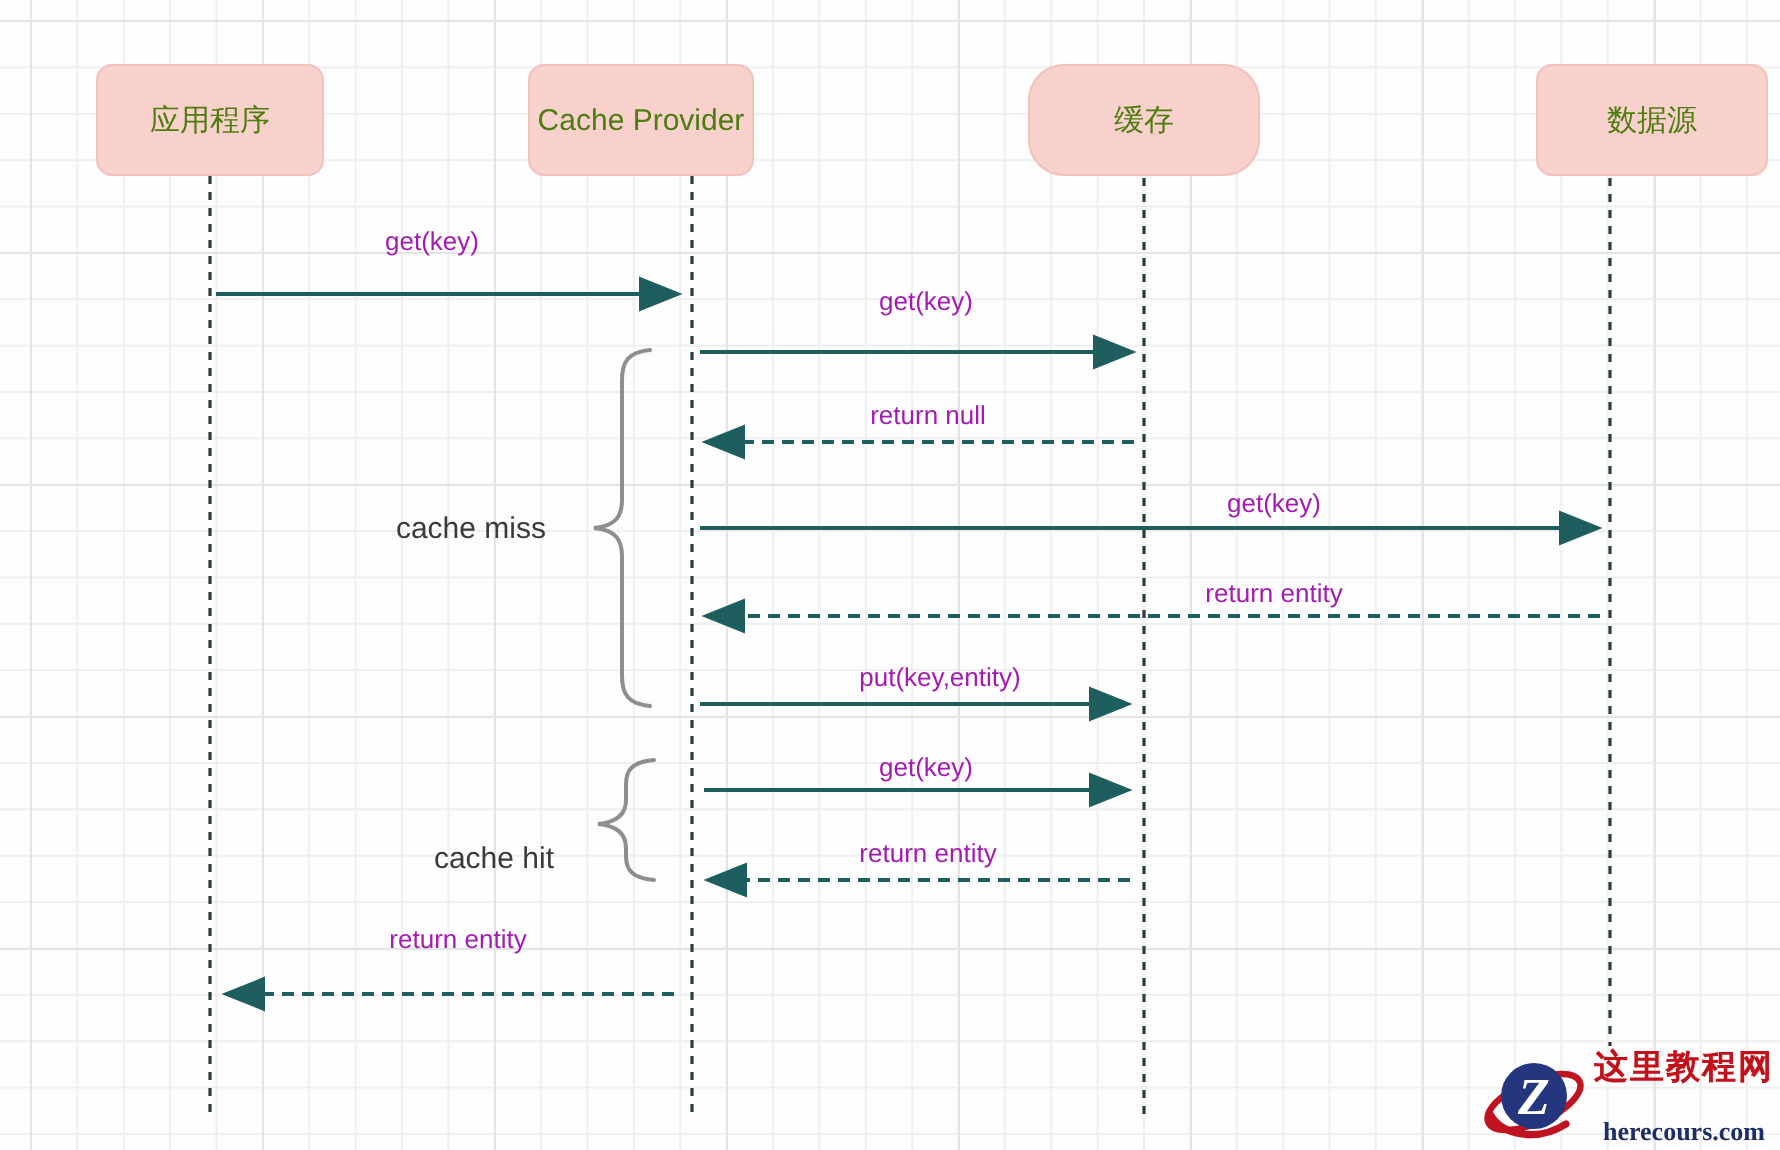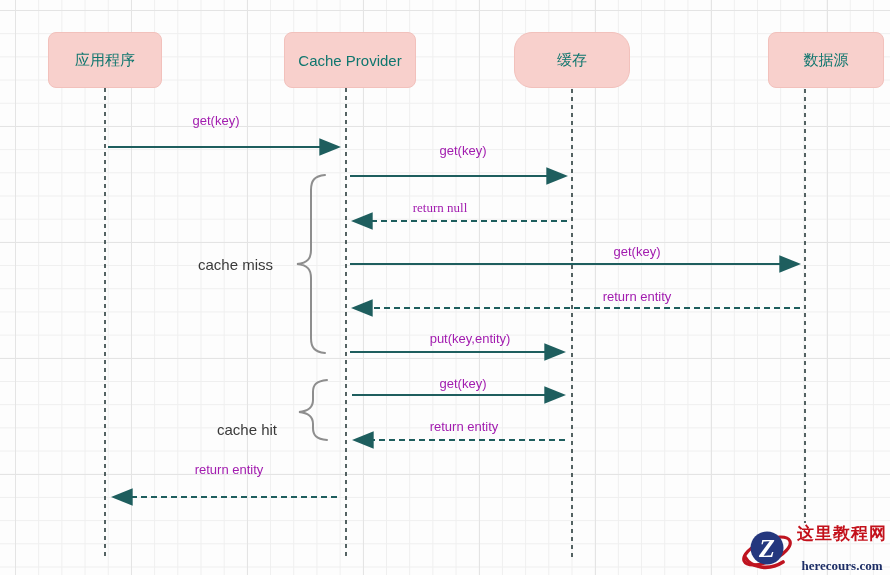--- a/index.html
+++ b/index.html
@@ -12,21 +12,21 @@
       linear-gradient(to bottom,#e4e4e4 1px,transparent 1px),
       linear-gradient(to right,#efefef 1px,transparent 1px),
       linear-gradient(to bottom,#efefef 1px,transparent 1px);
     background-size:116px 116px,116px 116px,23.2px 23.2px,23.2px 23.2px;
     background-position:15px 10px,15px 10px,15px 10px,15px 10px;
   }
   .actor{
     position:absolute;top:32px;height:56px;
     background:#f8d0cc;border:1px solid #f2c1bc;border-radius:8px;
     display:flex;align-items:center;justify-content:center;
-    font-size:15px;color:#0f766e;box-sizing:border-box;
+    font-size:15px;color:#4d7c0f;box-sizing:border-box;
   }
   .msg-label{
     position:absolute;font-size:13px;color:#a21caf;white-space:nowrap;
     transform:translateX(-50%);line-height:18px;
   }
   .group-label{
     position:absolute;font-size:15px;color:#3a3a3a;white-space:nowrap;
     transform:translate(-100%,0);line-height:18px;
   }
   svg.overlay{position:absolute;left:0;top:0;pointer-events:none;}
@@ -74,33 +74,33 @@
 
   <g stroke="#8e8e8e" stroke-width="2" fill="none" stroke-linecap="round">
     <path d="M325,175 C314,176 311,181 311,190 L311,250 C311,258 308,263 297,264 C308,265 311,270 311,278 L311,338 C311,347 314,352 325,353"></path>
     <path d="M327,380 C316,381 313,385 313,392 L313,400 C313,406 310,411 299,412 C310,413 313,418 313,424 L313,428 C313,435 316,439 327,440"></path>
   </g>
 </svg>
 
 <div class="actor" style="left:48px;width:114px;">
     <span>应用程序</span>
   </div>
-<div class="actor" style="left:284px;width:132px;">
+<div class="actor" style="left:264px;width:113px;">
     <span>Cache Provider</span>
   </div>
 <div class="actor" style="left:514px;width:116px;border-radius:18px;">
     <span>缓存</span>
   </div>
 <div class="actor" style="left:747px;width:116px;margin-left:21px;">
     <span>数据源</span>
   </div>
 
 <div class="msg-label" style="left:216px;top:112px;">get(key)</div>
 <div class="msg-label" style="left:463px;top:142px;">get(key)</div>
-<div class="msg-label" style="left:440px;top:199px;font-family:Liberation Serif, serif;">return null</div>
+<div class="msg-label" style="left:464px;top:199px;">return null</div>
 <div class="msg-label" style="left:637px;top:243px;">get(key)</div>
 <div class="msg-label" style="left:637px;top:288px;">return entity</div>
 <div class="msg-label" style="left:470px;top:330px;text-align:right;">put(key,entity)</div>
 <div class="msg-label" style="left:463px;top:375px;">get(key)</div>
 <div class="msg-label" style="left:464px;top:418px;">return entity</div>
 <div class="msg-label" style="left:229px;top:461px;">return entity</div>
 
 <div class="group-label" style="left:273px;top:256px;">cache miss</div>
 <div class="group-label" style="left:277px;top:421px;">cache hit</div>
 

